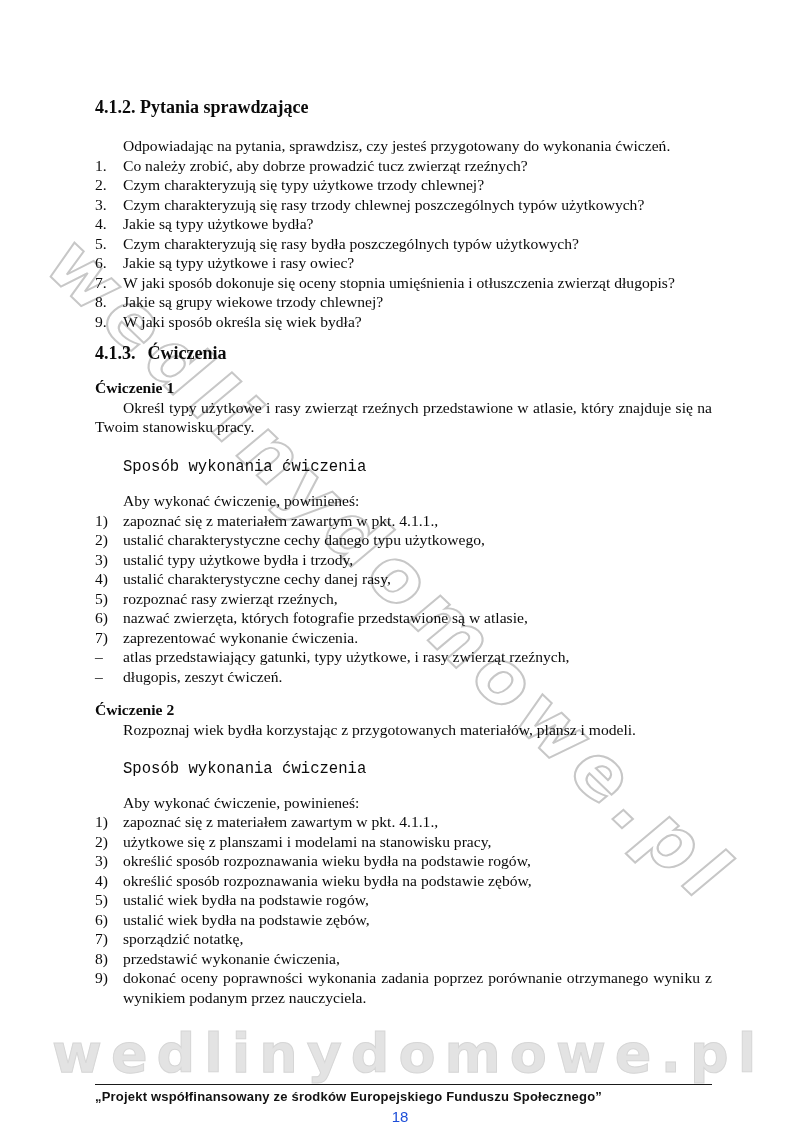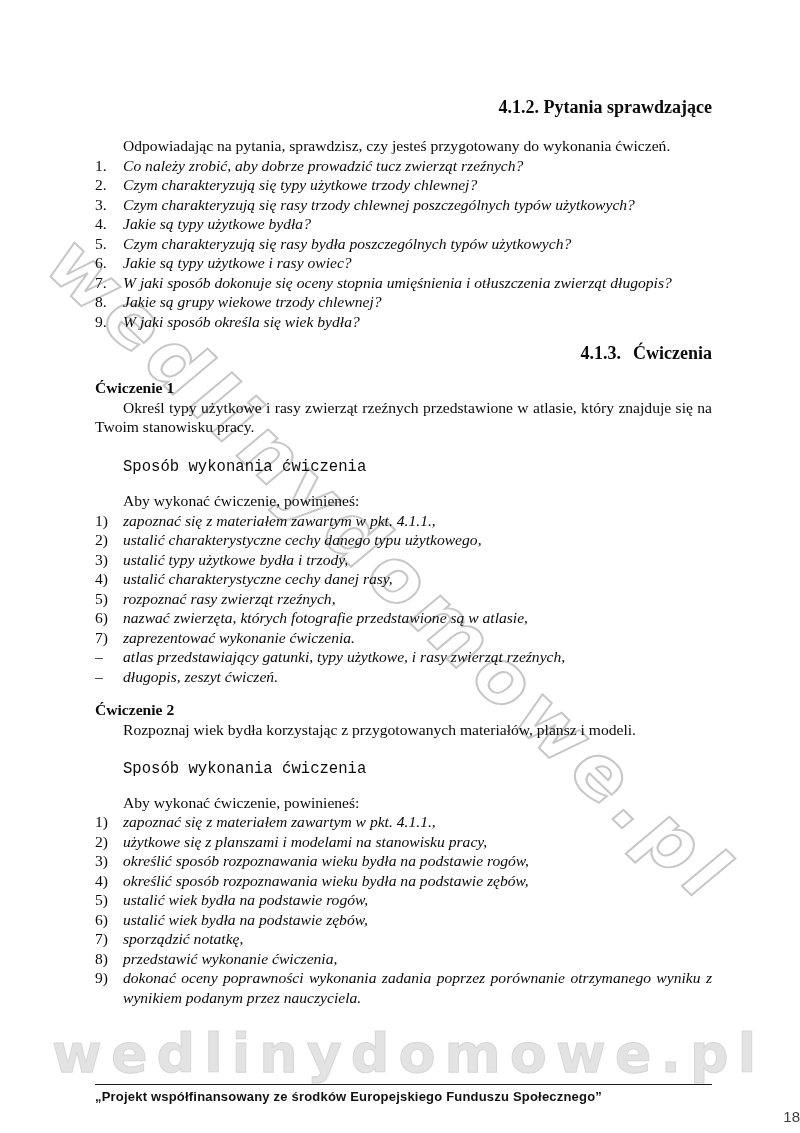--- a/index.html
+++ b/index.html
@@ -54,21 +54,21 @@
     z-index: 2;
     font-size: 15.6px;
     line-height: 19.5px;
     text-align: justify;
   }
   .h-sec {
     font-size: 18px;
     font-weight: bold;
     line-height: 20px;
     margin: 0 0 19px 0;
-    text-align: right;
+    text-align: left;
   }
   .h-413 { margin: 12px 0 15px 0; }
   .h-gap { margin-left: 12px; }
 
   .para { margin: 0; }
   .indent { text-indent: 28px; }
 
   .ex-title {
     font-weight: bold;
     margin: 0;
@@ -76,21 +76,21 @@
   }
   .mt-ex2    { margin-top: 14px; }
   .mt-sposob { margin-top: 21px; font-family: Liberation Mono, monospace; }
   .mt-aby1   { margin-top: 14px; }
   .mt-aby2   { margin-top: 13px; }
   .mt-wypos  { margin-top: 12px; }
 
   .list { display: block; }
   .li { display: flex; }
   .li-marker { flex: 0 0 28px; }
-  .li-text { flex: 1 1 auto; text-align: justify; font-style: italic; }
+  .li-text { flex: 1 1 auto; text-align: justify; }
 
   
   .footer {
     position: absolute;
     left: 0;
     top: 16px;
     width: 800px;
     height: 1133px;
     z-index: 2;
     pointer-events: none;
@@ -112,24 +112,24 @@
     font-weight: bold;
     letter-spacing: 0.2px;
     color: #111111;
     text-align: left;
   }
   .page-number {
     position: absolute;
     left: 0;
     top: 1092px;
     width: 800px;
-    text-align: right;
+    text-align: center;
     font-family: "Liberation Sans", sans-serif;
     font-size: 15px;
-    color: #404040;
+    color: #1d4ed8;
   }
 </style>
 </head>
 <body>
 
 <div class="page">
 
   <div class="watermark wm-diagonal">wedlinydomowe.pl</div>
   <div class="watermark wm-bottom">wedlinydomowe.pl</div>
 

